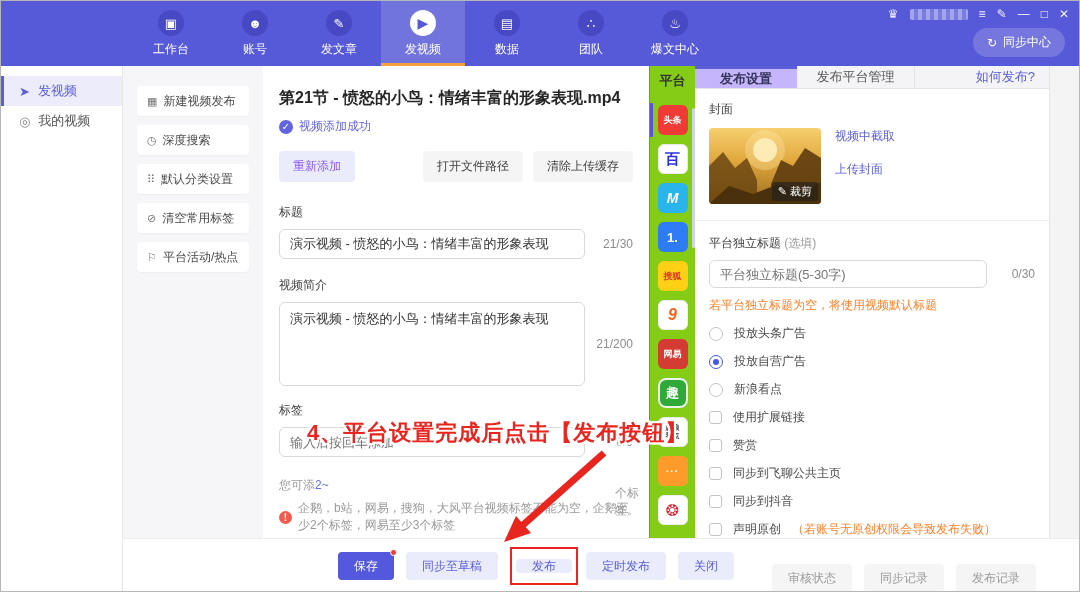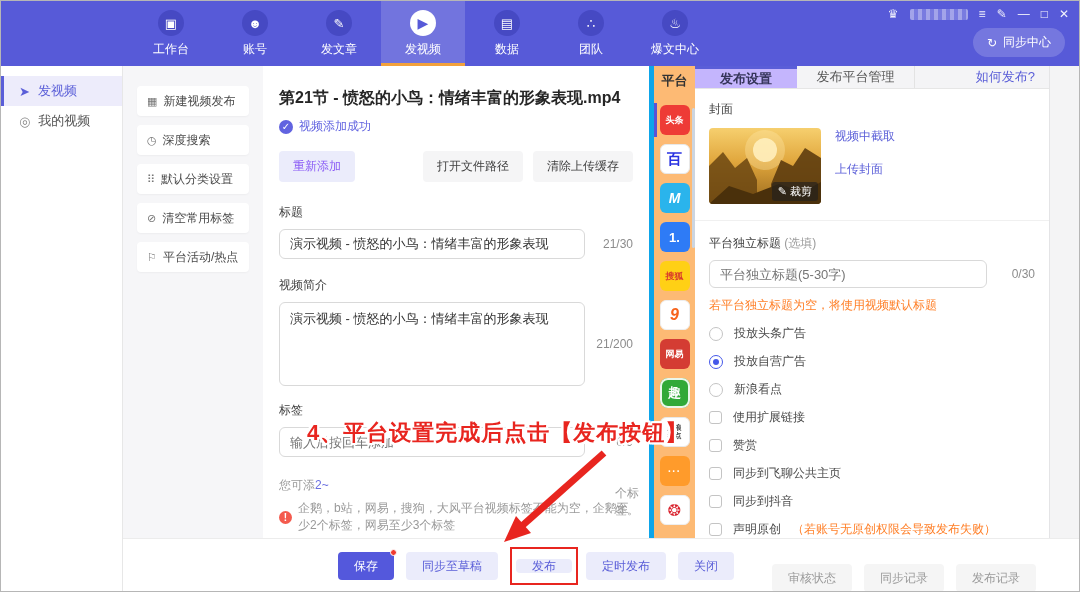--- a/index.html
+++ b/index.html
@@ -62,21 +62,21 @@
   .hline1 { position:relative; font-size:12px; color:#9a9a9a; height:16px; }
   .hfrag2 { color:#6a6fe0; }
   .hfrag3 { position:absolute; left:336px; top:8px;font-family:Liberation Serif, serif; }
   .hline2 { margin-top:7px; display:flex; align-items:center; gap:6px; font-size:12px; color:#9a9a9a; }
   .bang { width:13px; height:13px; border-radius:50%; background:#f45b4e; color:#fff; font-size:10px; font-weight:bold;
     display:flex; align-items:center; justify-content:center; flex:none; }
   .anno { position:absolute; left:44px; top:352px; font-size:22px; font-weight:800; letter-spacing:1px; color:#e8251f; white-space:nowrap; z-index:40;
     text-shadow:-2px -2px 0 #fff, 2px -2px 0 #fff, -2px 2px 0 #fff, 2px 2px 0 #fff, 0 -2px 0 #fff, 0 2px 0 #fff, -2px 0 0 #fff, 2px 0 0 #fff; }
 
   
-  .rail { width:46px; border-left:5px solid #0ea5e9; background:#fdba74; position:relative; }
+  .rail { width:46px; border-left:1px solid #0ea5e9; background:#84cc16; position:relative; }
   .railhead { height:30px; line-height:30px; text-align:center; font-size:13px; font-weight:bold; color:#333; }
   .tilerow { position:relative; display:flex; justify-content:center; margin-top:9px; }
   .tilerow.selected::before { content:""; position:absolute; left:0; top:-2px; width:3px; height:34px; background:#5b52d5; }
   .tile { width:30px; height:30px; border-radius:6px; display:flex; align-items:center; justify-content:center;
     font-weight:bold; cursor:pointer; overflow:hidden; }
   .t1 { font-size:9px; }
   .t2 { border:1px solid #e8e8e8; font-size:15px; }
   .t3 { font-size:14px; font-style:italic; }
   .t4 { font-size:13px; }
   .t5 { font-size:9px; }

